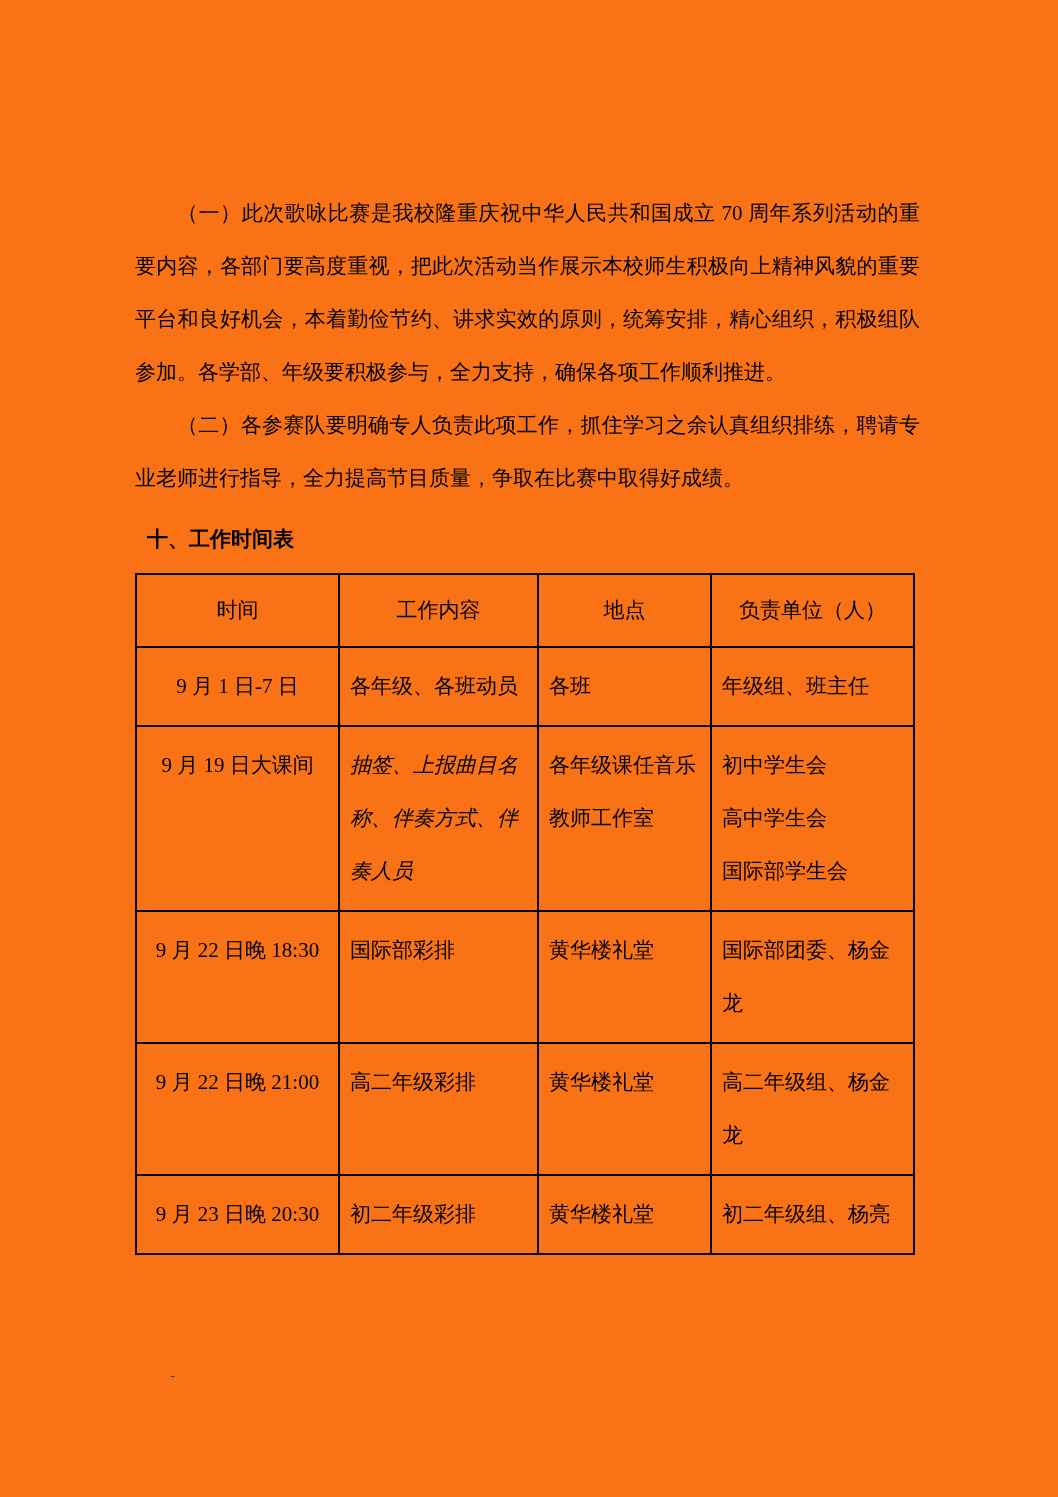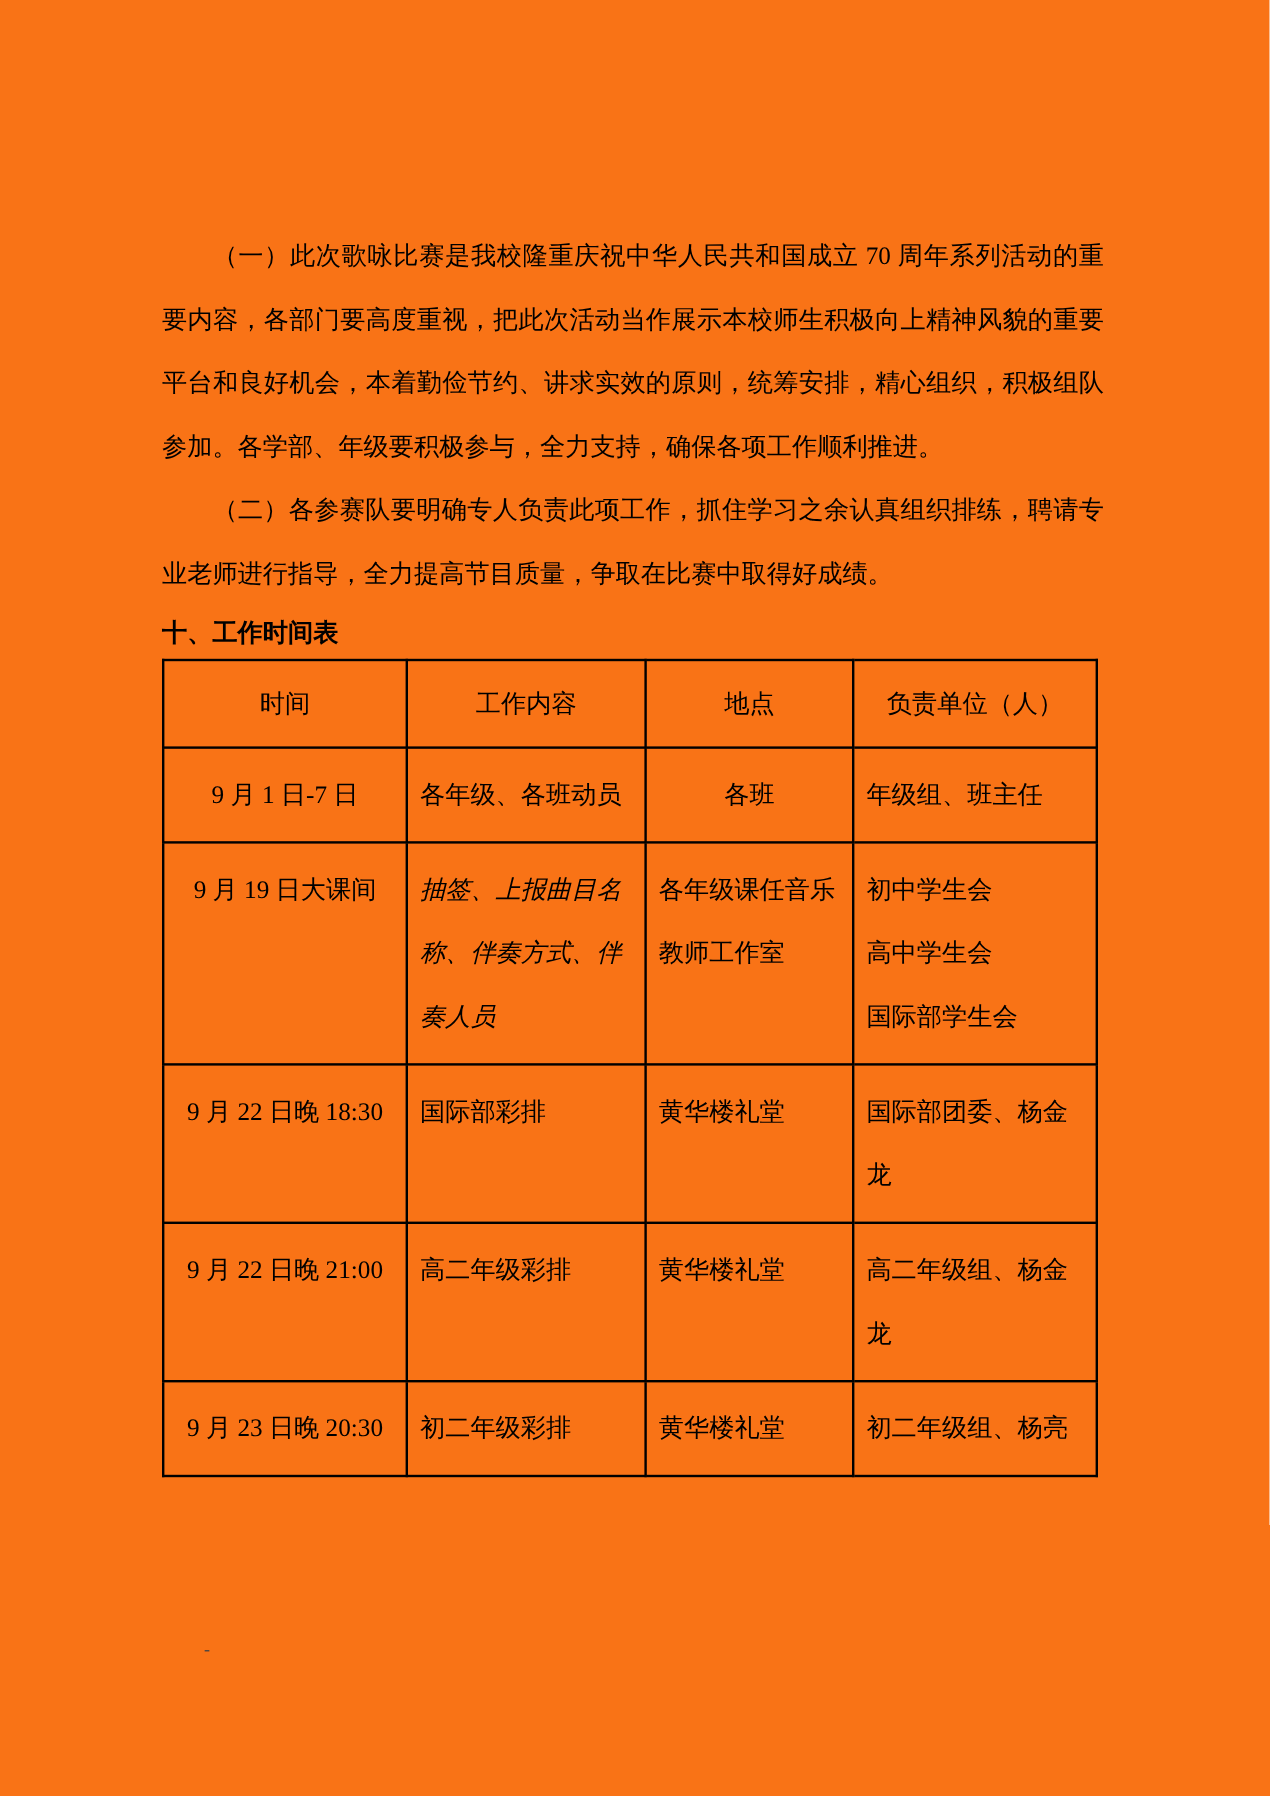--- a/index.html
+++ b/index.html
@@ -25,21 +25,21 @@
   }
   .para {
     margin: 0;
     font-size: 21px;
     line-height: 53px;
     text-align: justify;
     text-indent: 2em;
     word-break: break-all;
   }
   .heading {
-    margin: 0;
+    margin: 12px;
     font-size: 21px;
     font-weight: bold;
     line-height: 44px;
   }
   table.schedule {
     border-collapse: collapse;
     table-layout: fixed;
     width: 778px;
     margin: 0;
   }
@@ -64,21 +64,21 @@
     word-break: break-all;
   }
   col.c1 { width: 203px; }
   col.c2 { width: 199px; }
   col.c3 { width: 173px; }
   col.c4 { width: 203px; }
   tbody tr td:nth-child(1) { text-align: center; white-space: nowrap; }
   tbody tr td:nth-child(2) { text-align: left; }
   tbody tr:nth-child(2) td:nth-child(2) { text-align: left; font-style: italic; }
   tbody tr td:nth-child(3) { text-align: left; }
-  tbody tr:nth-child(1) td:nth-child(3) { text-align: center; }
+  tbody tr:nth-child(1) td:nth-child(3) { text-align: left; }
   tbody tr td:nth-child(4) { text-align: left; border-radius: 15px; }
   .footer-dash {
     position: absolute;
     left: 170px;
     top: 1368px;
     font-size: 15px;
     line-height: 15px;
     color: #444444;
     font-family: "Liberation Serif", "DejaVu Serif", serif;
   }

